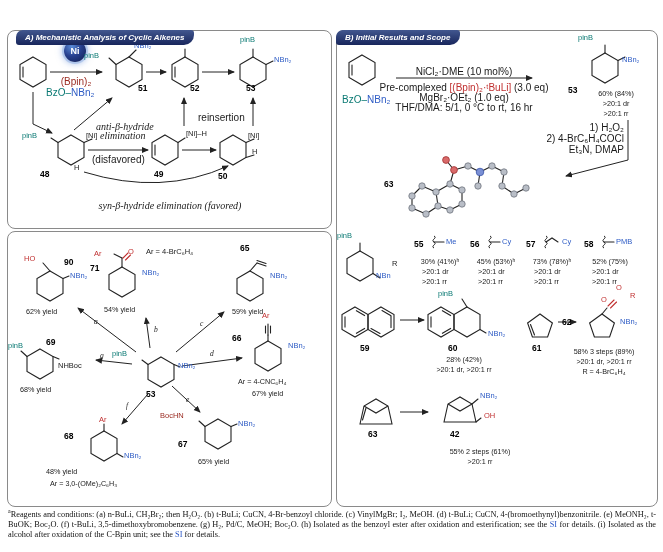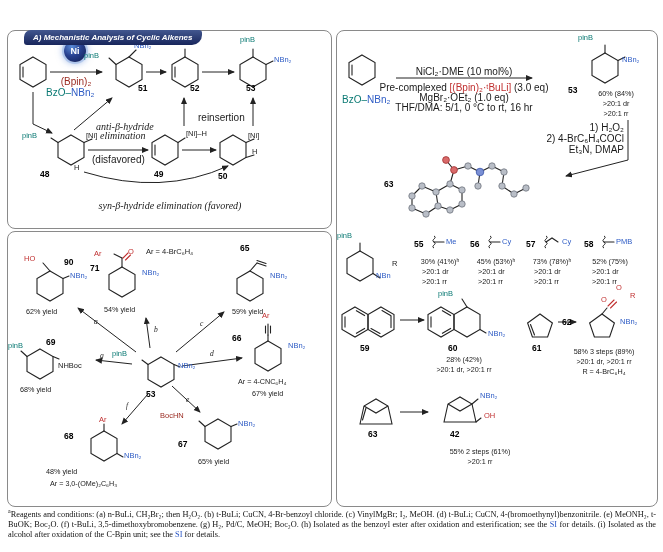--- a/index.html
+++ b/index.html
@@ -90,21 +90,21 @@
     <line x1="150" y1="348" x2="146" y2="318" marker-end="url(#ah)"></line>
     <line x1="176" y1="352" x2="224" y2="312" marker-end="url(#ah)"></line>
     <line x1="182" y1="366" x2="242" y2="358" marker-end="url(#ah)"></line>
     <line x1="172" y1="386" x2="200" y2="412" marker-end="url(#ah)"></line>
     <line x1="148" y1="394" x2="122" y2="424" marker-end="url(#ah)"></line>
     <line x1="132" y1="364" x2="96" y2="360" marker-end="url(#ah)"></line>
   </svg>
 
 
   <div class="panel" style="left:7px;top:30px;width:323px;height:197px"></div>
-  <div class="pill" style="left:24px;top:30px">A) Mechanistic Analysis of Cyclic Alkenes</div>
+  <div class="pill" style="left:16px;top:30px">A) Mechanistic Analysis of Cyclic Alkenes</div>
 
   <svg class="st" style="left:11px;top:38px" width="44" height="56">
     <use href="#hex"></use>
       <line x1="12" y1="29" x2="12" y2="39"></line>
   </svg>
   <div class="ni-badge" style="left:64px;top:40px">Ni</div>
   <span class="lb cond ctr dred" style="left:48px;top:76px;width:56px">(Bpin)₂</span>
   <span class="lb cond" style="left:46px;top:87px"><span class="teal">BzO–</span><span class="blue">NBn₂</span></span>
 
   <svg class="st" style="left:107px;top:38px" width="44" height="56">
@@ -161,20 +161,21 @@
       <line x1="35" y1="41.5" x2="43" y2="39"></line>
   </svg>
   <span class="lb" style="left:248px;top:132px">[Ni]</span>
   <span class="lb" style="left:252px;top:148px">H</span>
   <span class="lb num" style="left:218px;top:172px">50</span>
 
   <span class="lb cond" style="left:198px;top:112px">reinsertion</span>
   <span class="lb cond it ctr" style="left:70px;top:200px;width:200px">syn-β-hydride elimination (favored)</span>
 
   <div class="panel" style="left:336px;top:30px;width:320px;height:475px"></div>
+  <div class="pill" style="left:336px;top:30px">B) Initial Results and Scope</div>
 
   <svg class="st" style="left:340px;top:36px" width="44" height="56">
     <use href="#hex"></use>
       <line x1="12" y1="29" x2="12" y2="39"></line>
   </svg>
   <span class="lb cond" style="left:342px;top:94px"><span class="teal">BzO–</span><span class="blue">NBn₂</span></span>
 
   <span class="lb cond ctr" style="left:396px;top:66px;width:136px">NiCl₂·DME (10 mol%)</span>
   <span class="lb cond ctr" style="left:374px;top:82px;width:180px"><span>Pre-complexed </span><span class="red">[(Bpin)₂·ᵗBuLi]</span><span> (3.0 eq)</span></span>
   <span class="lb cond ctr" style="left:396px;top:92px;width:136px">MgBr₂·OEt₂ (1.0 eq)</span>

